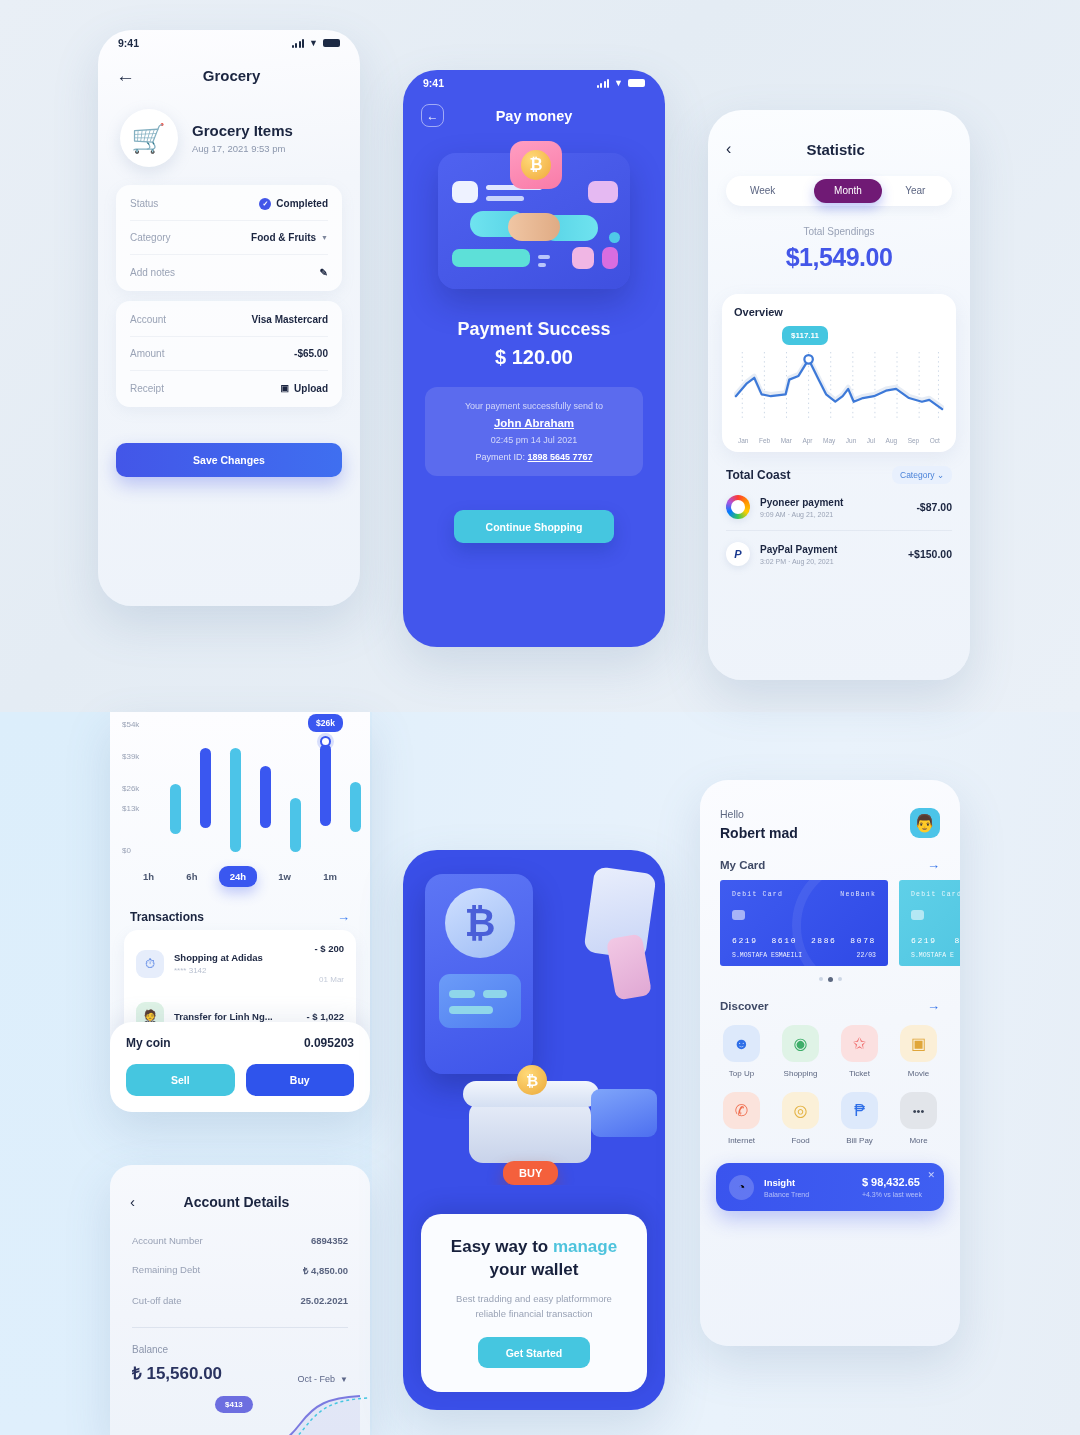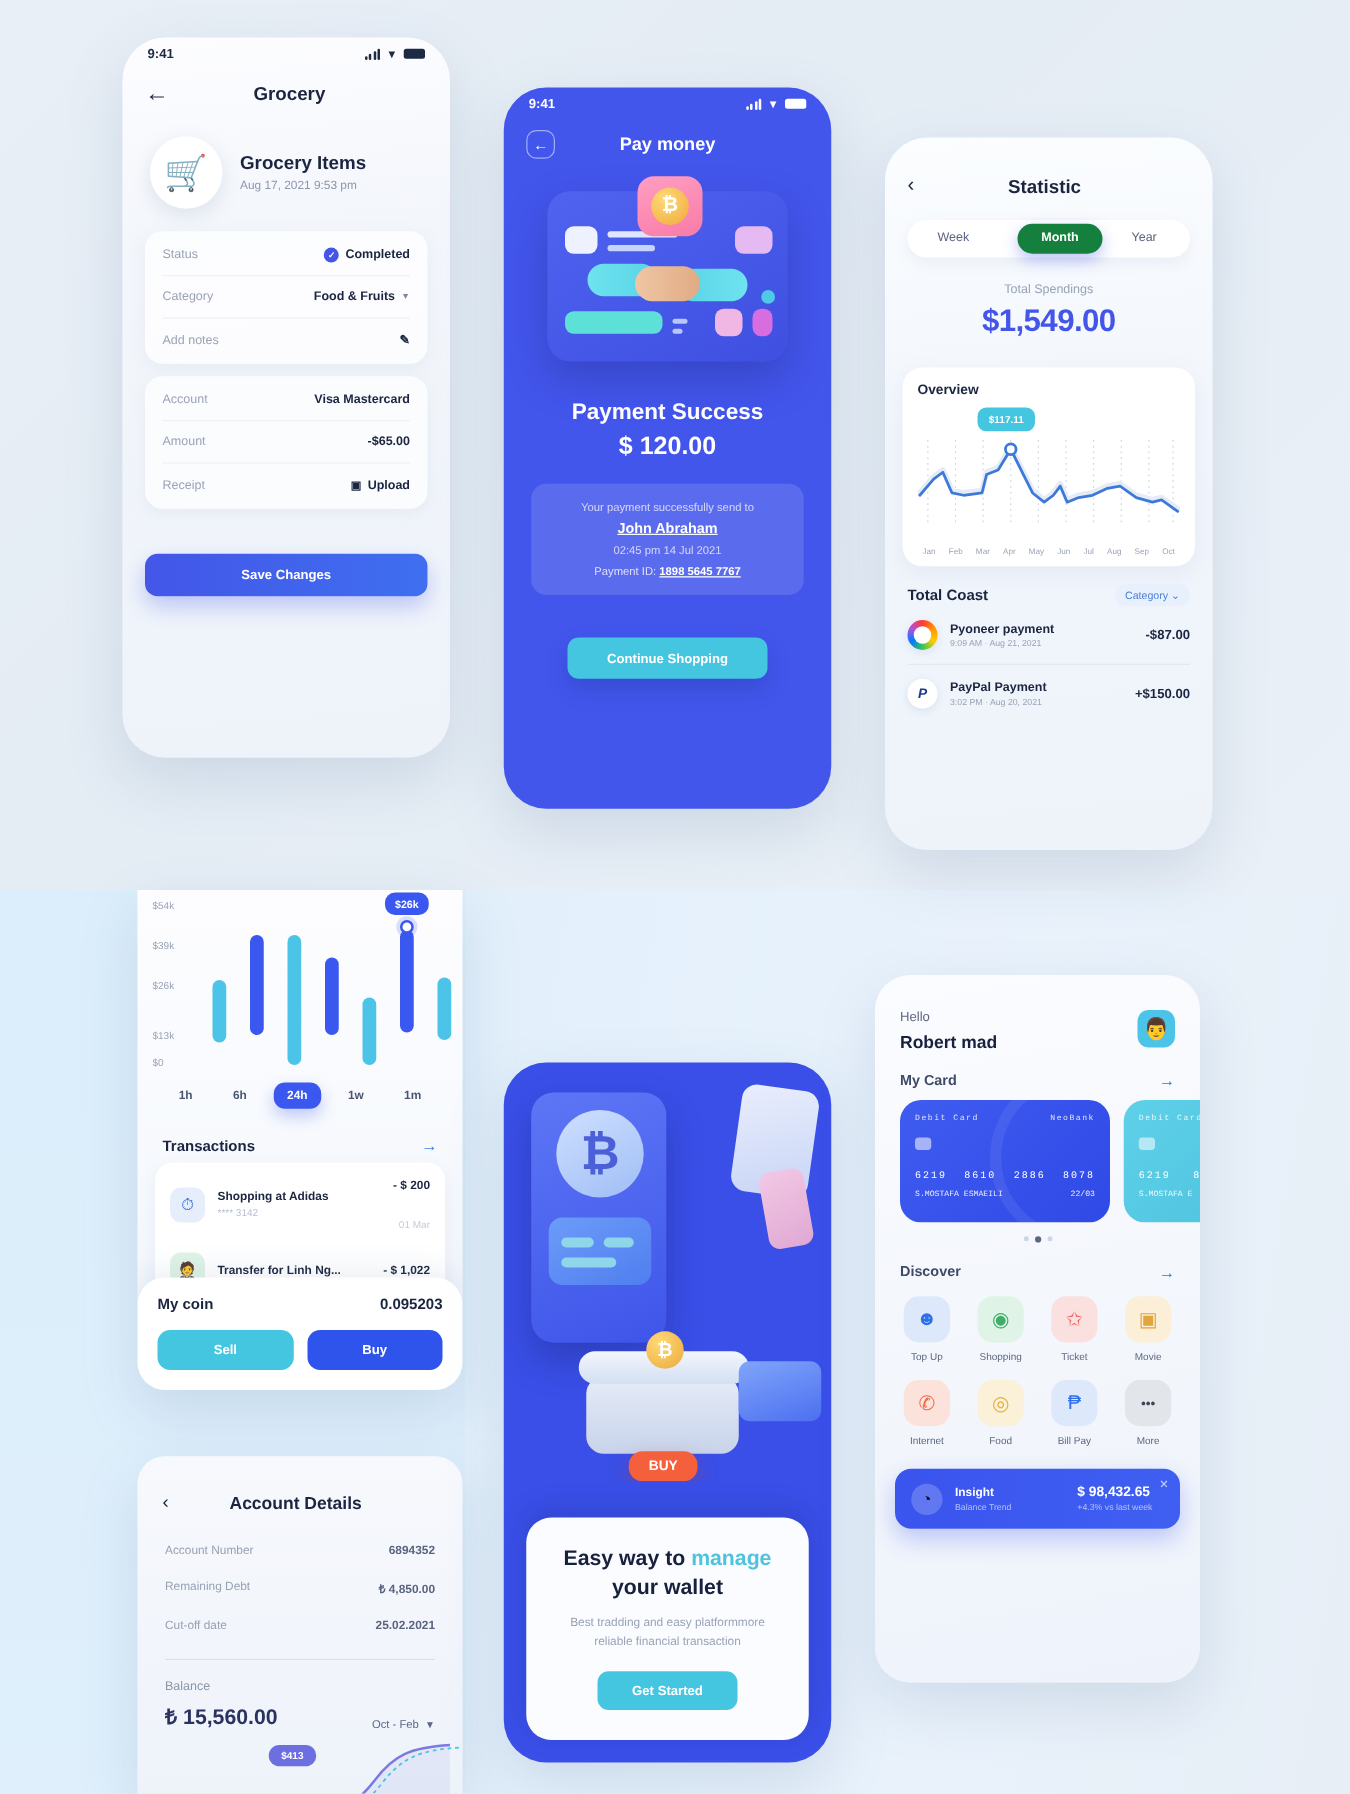--- a/index.html
+++ b/index.html
@@ -91,21 +91,21 @@
 
   
   #p3{left:708px;top:110px;width:262px;height:570px;
      background:linear-gradient(175deg,#fbfdff 0%,#f2f6fc 40%,#eef3fa 100%);}
   .p3-head{display:flex;align-items:center;padding:30px 18px 12px;}
   .p3-back{font-size:16px;color:#1b2540;}
   .p3-title{flex:1;text-align:center;font-size:15px;font-weight:700;color:#1b2540;margin-left:-12px;}
   .seg{margin:6px 18px 0;height:30px;background:#fff;border-radius:15px;display:flex;
      align-items:center;padding:3px;box-shadow:0 4px 12px rgba(140,160,190,.12);}
   .seg div{flex:1;text-align:center;font-size:10px;color:#5b6582;line-height:24px;border-radius:12px;}
-  .seg div.on{background:#15803d;color:#fff;font-weight:700;box-shadow:0 5px 12px rgba(67,86,232,.35);margin-left:18px;}
+  .seg div.on{background:#701a75;color:#fff;font-weight:400;box-shadow:0 5px 12px rgba(67,86,232,.35);margin-left:18px;}
   .p3-ts{text-align:center;font-size:10px;color:#99a2b6;margin-top:20px;}
   .p3-amt{text-align:center;font-size:25px;font-weight:700;color:#4356e8;margin-top:6px;letter-spacing:-.5px;}
   .ov-card{margin:22px 14px 0;background:#fff;border-radius:16px;padding:12px 12px 8px;
      box-shadow:0 6px 18px rgba(140,160,190,.12);}
   .ov-t{font-size:11px;font-weight:700;color:#1b2540;}
   .tip{display:inline-block;margin:8px 0 0 48px;background:#45c6e0;color:#fff;font-size:8px;
      padding:5px 9px;border-radius:7px;font-weight:600;}
   .mon{display:flex;justify-content:space-between;padding:2px 4px 0;}
   .mon span{font-size:6.5px;color:#9aa3b6;}
   .tc-head{display:flex;justify-content:space-between;align-items:center;margin:14px 18px 0;}
@@ -218,21 +218,21 @@
      background:linear-gradient(170deg,#fbfcff 0%,#f4f7fc 45%,#eef3fb 100%);border-radius:28px;}
   .hh{display:flex;justify-content:space-between;align-items:flex-start;padding:28px 20px 0;}
   .hh-1{font-size:10.5px;color:#5d6781;}
   .hh-2{font-size:14px;font-weight:700;color:#17203c;margin-top:5px;}
   .avatar{width:30px;height:30px;border-radius:9px;background:#4cc4e8;display:flex;
      align-items:center;justify-content:center;font-size:17px;}
   .sec-head{display:flex;justify-content:space-between;align-items:center;padding:16px 20px 8px;}
   .sec-t{font-size:11.5px;color:#3f4a66;font-weight:600;}
   .sec-ar{color:#2f6fe8;font-size:13px;}
   .cards-strip{display:flex;gap:11px;padding:0 0 0 20px;overflow:hidden;}
-  .ccard{flex:0 0 168px;height:98px;border-radius:17px;padding:11px 12px;position:relative;overflow:hidden;}
+  .ccard{flex:0 0 168px;height:86px;border-radius:3px;padding:11px 12px;position:relative;overflow:hidden;}
   .c1{background:linear-gradient(135deg,#3f5cf0,#2f49e6);}
   .c2{background:linear-gradient(135deg,#5fd0e8,#49c0de);}
   .cc-top{display:flex;justify-content:space-between;align-items:center;}
   .cc-lbl{font-size:6.5px;color:rgba(255,255,255,.85);letter-spacing:1.2px;
      font-family:"Liberation Mono",monospace;}
   .cc-chip{width:13px;height:10px;border-radius:3px;background:rgba(255,255,255,.55);margin-top:12px;}
   .cc-num{font-size:8px;color:#fff;letter-spacing:1.6px;margin-top:16px;
      font-family:"Liberation Mono",monospace;display:flex;justify-content:space-between;}
   .cc-bot{display:flex;justify-content:space-between;margin-top:7px;font-size:6.5px;color:rgba(255,255,255,.9);
      font-family:"Liberation Mono",monospace;}
@@ -464,21 +464,21 @@
     <span class="tx-a">+$150.00</span>
   </div>
 </div>
 
 <div class="phone" id="p4" style="border-radius:0 0 22px 22px;">
   <div class="bc">
     <div class="bc-y">
       <span style="top:0">$54k</span>
       <span style="top:32px">$39k</span>
       <span style="top:64px">$26k</span>
-      <span style="top:104px">$13k</span>
+      <span style="top:84px">$13k</span>
       <span style="top:126px">$0</span>
     </div>
     <div class="bars-area">
       <div class="vbar" style="left:10px;  top:64px; height:50px; background:#4cc4e8"></div>
       <div class="vbar" style="left:40px;  top:28px; height:80px; background:#3a57f0"></div>
       <div class="vbar" style="left:70px;  top:28px; height:104px;background:#4cc4e8"></div>
       <div class="vbar" style="left:100px; top:46px; height:62px; background:#3a57f0"></div>
       <div class="vbar" style="left:130px; top:78px; height:54px; background:#4cc4e8"></div>
       <div class="vbar" style="left:160px; top:24px; height:82px; background:#3a57f0"></div>
       <div class="vbar" style="left:190px; top:62px; height:50px; background:#4cc4e8"></div>

